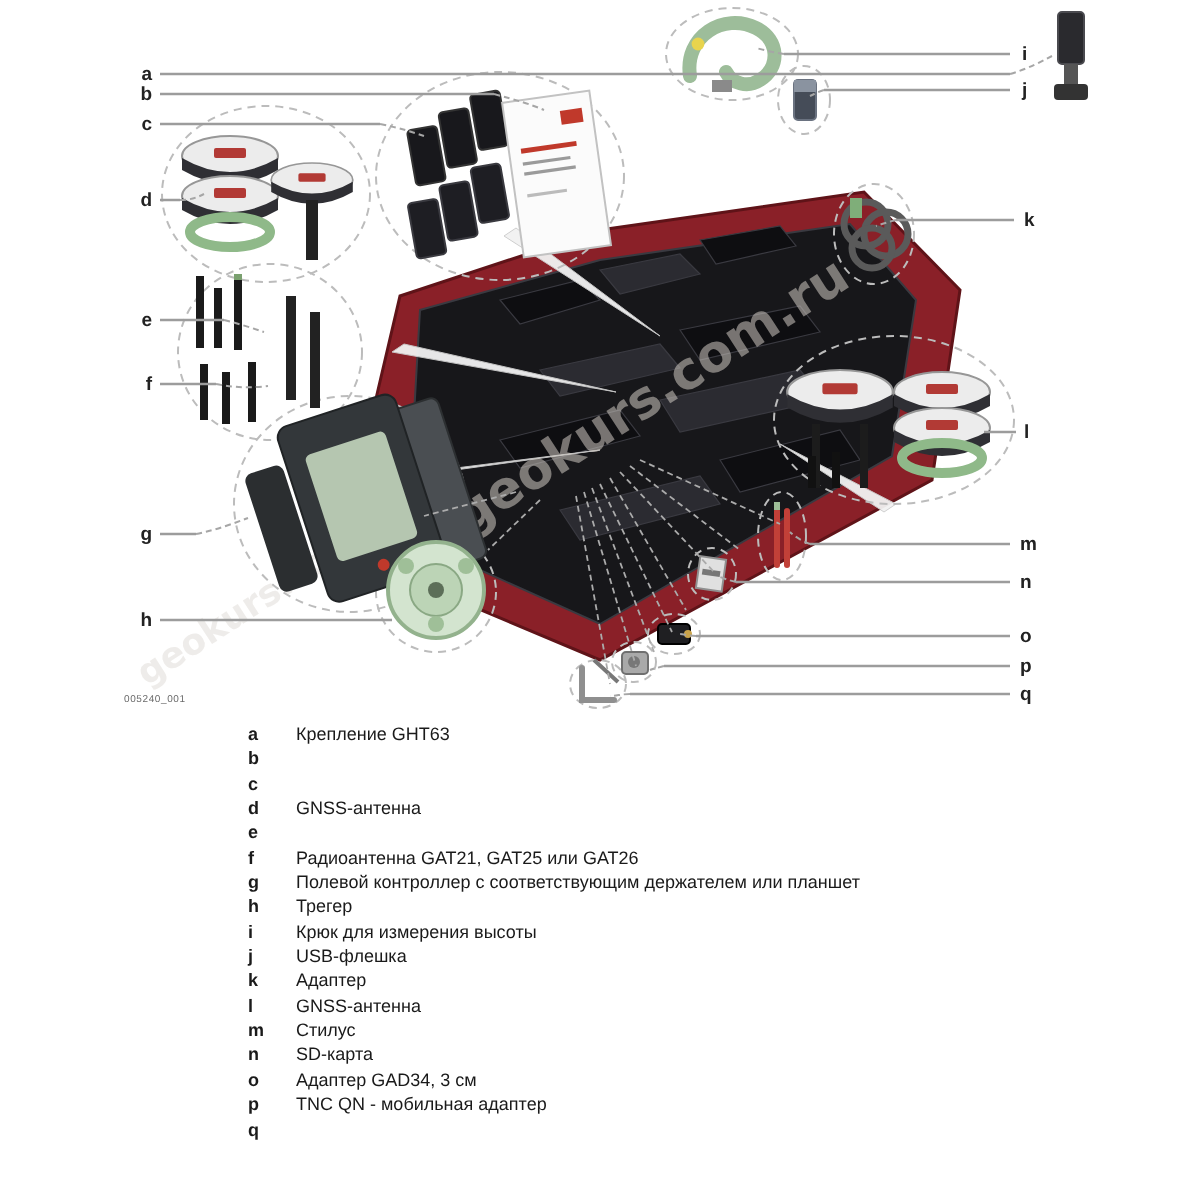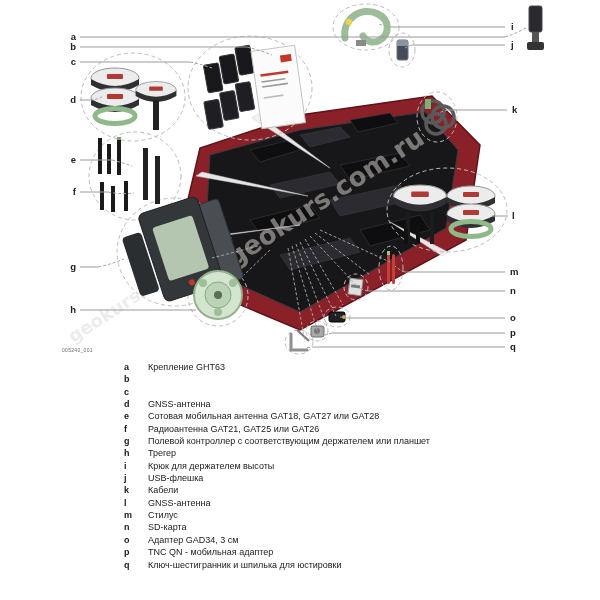--- a/index.html
+++ b/index.html
@@ -248,45 +248,44 @@
       </div>
       <div class="legend-row">
         <span class="legend-key">c</span>
       </div>
       <div class="legend-row">
         <span class="legend-key">d</span>
         <span class="legend-text">GNSS-антенна</span>
       </div>
       <div class="legend-row">
         <span class="legend-key">e</span>
-        <span class="legend-text">Сотовая мобильная антенна GAT18, GAT27 или GAT28</span>
       </div>
       <div class="legend-row">
         <span class="legend-key">f</span>
         <span class="legend-text">Радиоантенна GAT21, GAT25 или GAT26</span>
       </div>
       <div class="legend-row">
         <span class="legend-key">g</span>
         <span class="legend-text">Полевой контроллер с соответствующим держателем или планшет</span>
       </div>
       <div class="legend-row">
         <span class="legend-key">h</span>
         <span class="legend-text">Трегер</span>
       </div>
       <div class="legend-row">
         <span class="legend-key">i</span>
-        <span class="legend-text">Крюк для держателем высоты</span>
+        <span class="legend-text">Крюк для измерения высоты</span>
       </div>
       <div class="legend-row">
         <span class="legend-key">j</span>
         <span class="legend-text">USB-флешка</span>
       </div>
       <div class="legend-row">
         <span class="legend-key">k</span>
-        <span class="legend-text">Кабели</span>
+        <span class="legend-text">Адаптер</span>
       </div>
       <div class="legend-row">
         <span class="legend-key">l</span>
         <span class="legend-text">GNSS-антенна</span>
       </div>
       <div class="legend-row">
         <span class="legend-key">m</span>
         <span class="legend-text">Стилус</span>
       </div>
       <div class="legend-row">
@@ -296,17 +295,16 @@
       <div class="legend-row">
         <span class="legend-key">o</span>
         <span class="legend-text">Адаптер GAD34, 3 см</span>
       </div>
       <div class="legend-row">
         <span class="legend-key">p</span>
         <span class="legend-text">TNC QN - мобильная адаптер</span>
       </div>
       <div class="legend-row">
         <span class="legend-key">q</span>
-        <span class="legend-text">Ключ-шестигранник и шпилька для юстировки</span>
       </div>
     </div>
 
 </div>
 
 </body></html>

